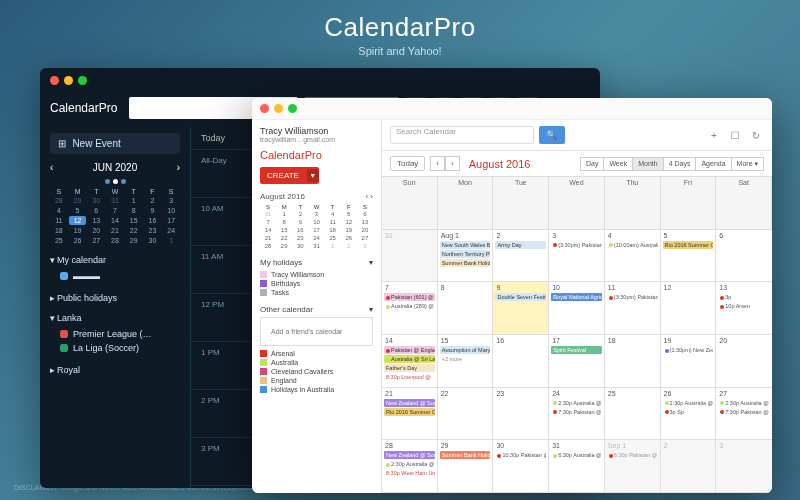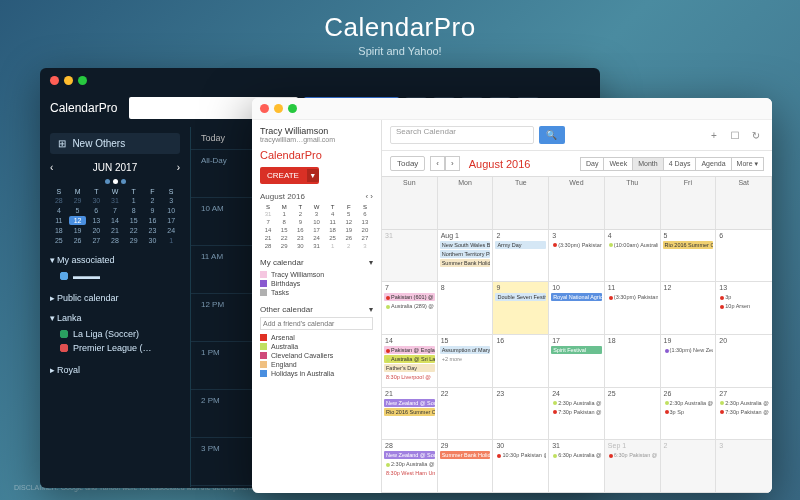--- a/index.html
+++ b/index.html
@@ -52,21 +52,21 @@
 .winB-create { display:inline-flex; align-items:center; background:#d93025; color:#fff; font-size:8px; padding:4px 7px; border-radius:2px; gap:5px; }
 .winB-create .drop { background:#b0271c; padding:2px 4px; margin:-4px -7px -4px 3px; border-radius:0 2px 2px 0; }
 .winB-mini2-h { display:flex; justify-content:space-between; font-size:8px; color:#555; margin:8px 0 3px; }
 .winB-mini2 { display:grid; grid-template-columns:repeat(7,1fr); font-size:6px; text-align:center; color:#666; }
 .winB-mini2 .dow { color:#333; font-weight:500; }
 .winB-mini2 .d { padding:1px; }
 .winB-mini2 .dim { color:#bbb; }
 .winB-sec-h { font-size:8px; color:#444; margin:8px 0 3px; display:flex; justify-content:space-between; }
 .winB-citm { display:flex; gap:4px; align-items:center; font-size:7px; color:#444; padding:1px 0; }
 .winB-csq { width:7px; height:7px; }
-.winB-add { border:1px solid #ddd; width:100%; font-size:7px; padding:2px; color:#999; margin-bottom:3px; }
+.winB-add { border:1px solid #ddd; width:100%; font-size:7px; padding:10px; color:#999; margin-bottom:3px; }
 
 .winB-main { flex:1; display:flex; flex-direction:column; }
 .winB-mtop { display:flex; align-items:center; padding:6px 8px; border-bottom:1px solid #e5e5e5; gap:5px; }
 .winB-msearch { flex:1; height:18px; border:1px solid #ddd; border-radius:2px; font-size:8px; padding:0 5px; color:#999; }
 .winB-sbtn { width:26px; height:18px; background:#4a8fe0; border-radius:2px; display:flex; align-items:center; justify-content:center; color:#fff; font-size:9px; }
 .winB-micn { width:16px;height:16px;color:#888;display:flex;align-items:center;justify-content:center;font-size:10px; }
 .winB-mtop2 { display:flex; align-items:center; padding:5px 8px; gap:5px; font-size:8px; color:#555; }
 .winB-today { border:1px solid #ccc; border-radius:2px; padding:2px 6px; font-size:8px; }
 .winB-nav2 { display:flex; }
 .winB-nav2 span { border:1px solid #ccc; padding:2px 5px; font-size:8px; }
@@ -110,25 +110,25 @@
     <div class="winA-iconbox">☐</div>
     <div class="winA-iconbox">⚙</div>
     <div class="winA-iconbox">▪</div>
     <div class="winA-user"><span>▬▬</span>▾</div>
     <span class="winA-gear">⚙</span>
   </div>
   <div class="winA-body">
     <div class="winA-side">
       <div class="winA-newEvt">
         <span>⊞</span>
-        <span>New Others</span>
+        <span>New Event</span>
       </div>
       <div class="winA-mini-head">
         <span>‹</span>
-        <span>JUN 2017</span>
+        <span>JUN 2020</span>
         <span>›</span>
       </div>
       <div class="winA-mini-dots" style="justify-content:center;margin-bottom:4px;">
         <span class="winA-mini-dot"></span>
           <span class="winA-mini-dot on"></span>
           <span class="winA-mini-dot"></span>
       </div>
       <div class="winA-mini-grid" id="winA-mini">
           <div class="dow">S</div>
           <div class="dow">M</div>
@@ -169,43 +169,43 @@
           <div class="d">26</div>
           <div class="d">27</div>
           <div class="d">28</div>
           <div class="d">29</div>
           <div class="d">30</div>
           <div class="d dim">1</div>
         </div>
       <div id="winA-sections">
           <div class="winA-sec">
             <div class="winA-sec-h">
-              <span>▾ My associated</span>
+              <span>▾ My calendar</span>
             </div>
             <div class="winA-cal-item">
               <span class="winA-sq" style="background:#5aa8e8;border-color:#5aa8e8"></span>
               <span>▬▬▬</span>
             </div>
           </div>
           <div class="winA-sec">
             <div class="winA-sec-h">
-              <span>▸ Public calendar</span>
+              <span>▸ Public holidays</span>
             </div>
           </div>
           <div class="winA-sec">
             <div class="winA-sec-h">
               <span>▾ Lanka</span>
             </div>
             <div class="winA-cal-item">
+              <span class="winA-sq" style="background:#e05050;border-color:#e05050"></span>
+              <span>Premier League (…</span>
+            </div>
+            <div class="winA-cal-item">
               <span class="winA-sq" style="background:#2aa060;border-color:#2aa060"></span>
               <span>La Liga (Soccer)</span>
-            </div>
-            <div class="winA-cal-item">
-              <span class="winA-sq" style="background:#e05050;border-color:#e05050"></span>
-              <span>Premier League (…</span>
             </div>
           </div>
           <div class="winA-sec">
             <div class="winA-sec-h">
               <span>▸ Royal</span>
             </div>
           </div>
         </div>
     </div>
     <div class="winA-main">
@@ -288,21 +288,21 @@
           <div class="d">27</div>
           <div class="d">28</div>
           <div class="d">29</div>
           <div class="d">30</div>
           <div class="d">31</div>
           <div class="d dim">1</div>
           <div class="d dim">2</div>
           <div class="d dim">3</div>
         </div>
       <div class="winB-sec-h">
-          <span>My calendar</span>
+          <span>My holidays</span>
           <span>▾</span>
         </div>
       <div id="winB-mycals">
           <div class="winB-citm">
             <span class="winB-csq" style="background:#f5c6e0"></span>
             <span>Tracy Williamson</span>
           </div>
           <div class="winB-citm">
             <span class="winB-csq" style="background:#8a5ad0"></span>
             <span>Birthdays</span>

